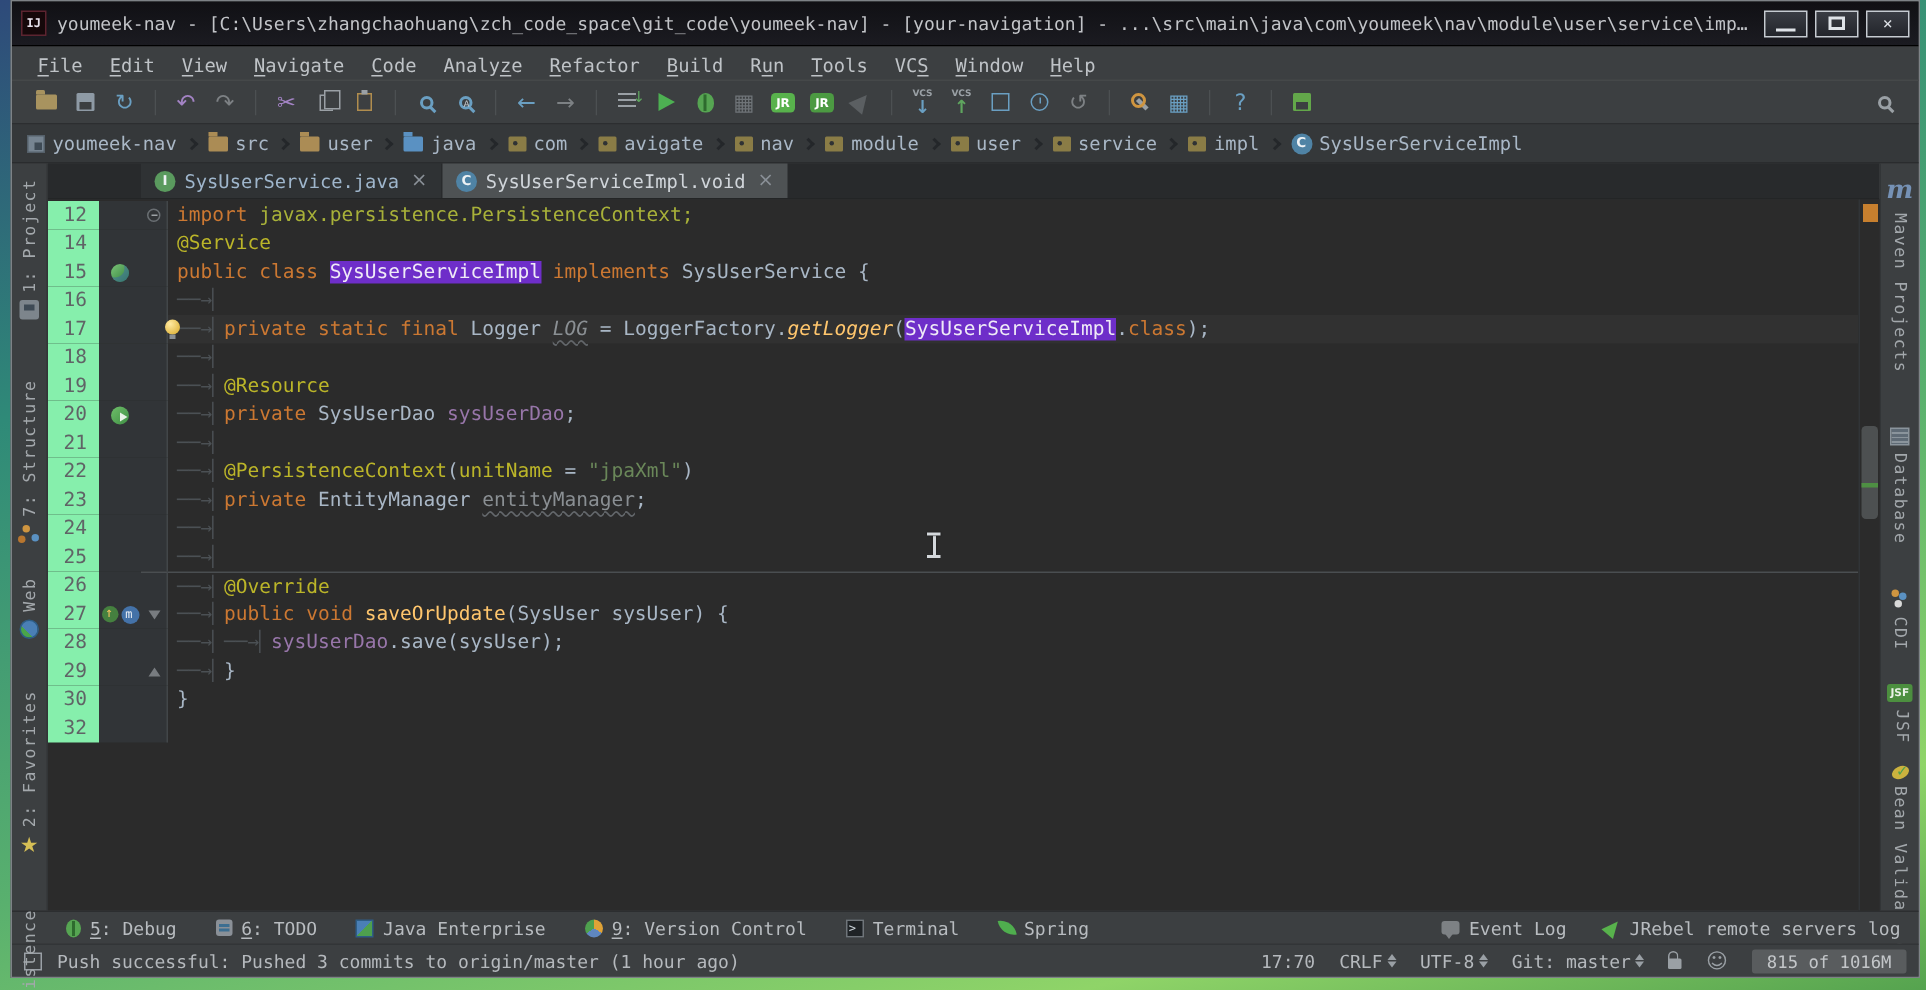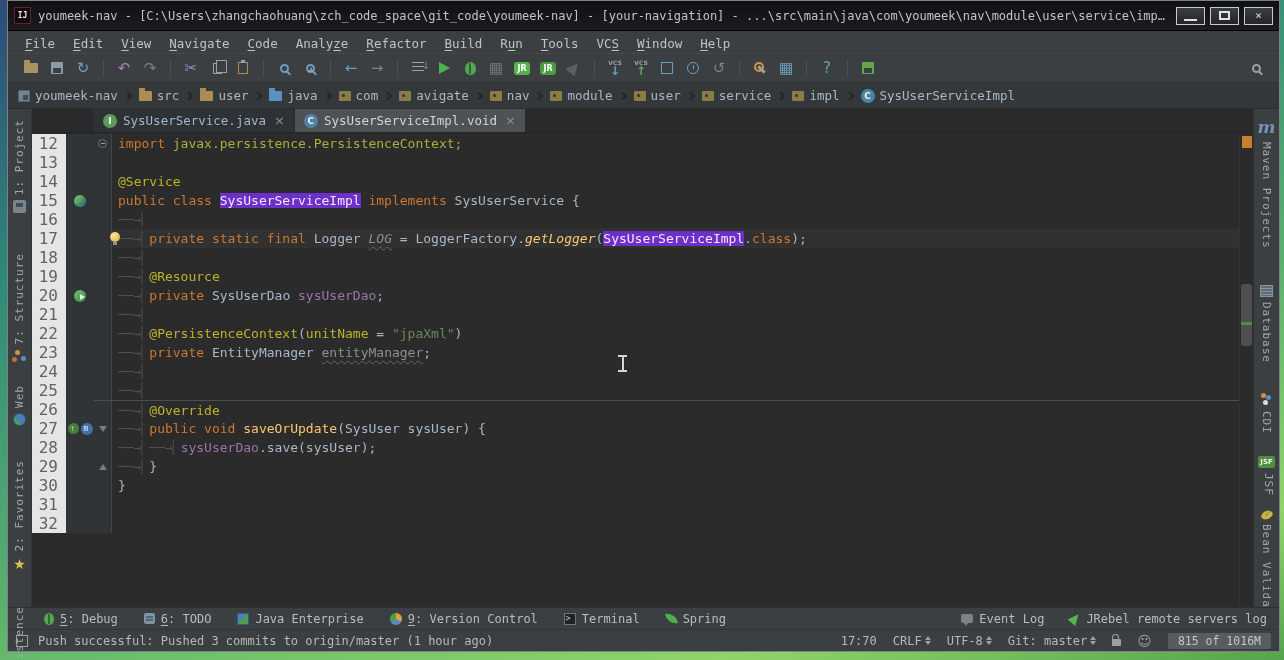--- a/index.html
+++ b/index.html
@@ -103,21 +103,21 @@
   #editor-col { flex:1; display:flex; flex-direction:column; min-width:0; }
   #tabbar { height:24px; background:#282a2c; display:flex; align-items:flex-end; padding-left:62px; flex:0 0 24px; border-bottom:1px solid #232526; }
   .etab { height:23px; display:flex; align-items:center; padding:0 9px; gap:6px; font-size:12.5px; margin-right:1px; }
   .etab.inactive { background:#2f3234; color:#9fb6cc; }
   .etab.active { background:#4e5254; color:#d0d5da; }
   .tabclose { color:#8a9097; font-size:13px; margin-left:2px; font-family:"DejaVu Sans",sans-serif; }
   #editor { flex:1; background:#2b2b2b; display:flex; min-height:0; position:relative; }
   #code-scroll { flex:1; overflow:hidden; padding-top:1px; }
   .cl-row { display:flex; height:19px; line-height:19px; font-size:13px; white-space:pre; position:relative; }
   .cl-row.caret { background:#313131; }
-  .cl-num { width:34px; flex:0 0 34px; text-align:right; padding-right:8px; color:#606366; font-size:16px; background:#e5e5e5; }
+  .cl-num { width:34px; flex:0 0 34px; text-align:right; padding-right:8px; color:#606366; font-size:13px; background:#86efac; }
   .cl-icons { width:28px; flex:0 0 28px; background:#313437; display:flex; align-items:center; justify-content:center; gap:2px; }
   .cl-fold { width:18px; flex:0 0 18px; background:#313437; border-right:1px solid #424649; position:relative; display:flex; align-items:center; justify-content:center; }
   .cl-code { flex:1; padding-left:6px; color:#a9b7c6; }
   .rsep .cl-code, .rsep .cl-fold { border-top:1px solid #4a4e51; }
   .it { font-style:italic; }
   .wv { text-decoration-line:underline; text-decoration-style:wavy; text-decoration-color:#63676b; text-decoration-thickness:1px; text-underline-offset:3px; }
   .tabg { letter-spacing:0; }
   .gi { width:12px; height:12px; border-radius:50%; display:inline-block; position:relative; flex:0 0 auto; }
   .bean-gutter-icon { background:linear-gradient(135deg,#7cc578,#2e7d39); box-shadow:inset -3px -3px 0 rgba(60,110,160,.55); }
   .autowired-icon { background:linear-gradient(135deg,#6fbf6a,#3f8f44); }
@@ -402,39 +402,37 @@
           </div>
           <div class="etab active">
             <span class="tabclass">C</span>
             <span>SysUserServiceImpl.void</span>
             <span class="tabclose">×</span>
           </div>
         </div>
       <div id="editor">
         <div id="code-scroll">
             <div class="cl-row"><span class="cl-num">12</span><span class="cl-icons"></span><span class="cl-fold"><span class="fold-minus"></span></span><span class="cl-code"><span style="color: rgb(204, 120, 50);">import</span><span style="color: rgb(169, 183, 198);"> </span><span style="color: rgb(168, 177, 57);">javax.persistence.PersistenceContext;</span></span></div>
-            <div class="cl-row"><span class="cl-num">13</span><span class="cl-icons"></span><span class="cl-fold"></span><span class="cl-code"></span></div>
             <div class="cl-row"><span class="cl-num">14</span><span class="cl-icons"></span><span class="cl-fold"></span><span class="cl-code"><span style="color: rgb(187, 181, 41);">@Service</span></span></div>
             <div class="cl-row"><span class="cl-num">15</span><span class="cl-icons"><span class="gi bean-gutter-icon"></span></span><span class="cl-fold"></span><span class="cl-code"><span style="color: rgb(204, 120, 50);">public class </span><span style="color: rgb(239, 234, 247); background: rgb(110, 46, 201);">SysUserServiceImpl</span><span style="color: rgb(169, 183, 198);"> </span><span style="color: rgb(204, 120, 50);">implements</span><span style="color: rgb(169, 183, 198);"> SysUserService {</span></span></div>
             <div class="cl-row"><span class="cl-num">16</span><span class="cl-icons"></span><span class="cl-fold"></span><span class="cl-code"><span class="tabg" style="color: rgb(75, 80, 84);">──→▏</span></span></div>
             <div class="cl-row caret"><span class="cl-num">17</span><span class="cl-icons"></span><span class="cl-fold"><span class="bulb"></span></span><span class="cl-code"><span class="tabg" style="color: rgb(75, 80, 84);">──→▏</span><span style="color: rgb(204, 120, 50);">private static final </span><span style="color: rgb(169, 183, 198);">Logger </span><span class="it wv" style="color: rgb(138, 143, 147);">LOG</span><span style="color: rgb(169, 183, 198);"> = LoggerFactory.</span><span class="it" style="color: rgb(255, 198, 109);">getLogger</span><span style="color: rgb(169, 183, 198);">(</span><span style="color: rgb(239, 234, 247); background: rgb(110, 46, 201);">SysUserServiceImpl</span><span style="color: rgb(169, 183, 198);">.</span><span style="color: rgb(204, 120, 50);">class</span><span style="color: rgb(169, 183, 198);">);</span></span></div>
             <div class="cl-row"><span class="cl-num">18</span><span class="cl-icons"></span><span class="cl-fold"></span><span class="cl-code"><span class="tabg" style="color: rgb(75, 80, 84);">──→▏</span></span></div>
             <div class="cl-row"><span class="cl-num">19</span><span class="cl-icons"></span><span class="cl-fold"></span><span class="cl-code"><span class="tabg" style="color: rgb(75, 80, 84);">──→▏</span><span style="color: rgb(187, 181, 41);">@Resource</span></span></div>
             <div class="cl-row"><span class="cl-num">20</span><span class="cl-icons"><span class="gi autowired-icon"></span></span><span class="cl-fold"></span><span class="cl-code"><span class="tabg" style="color: rgb(75, 80, 84);">──→▏</span><span style="color: rgb(204, 120, 50);">private </span><span style="color: rgb(169, 183, 198);">SysUserDao </span><span style="color: rgb(152, 118, 170);">sysUserDao</span><span style="color: rgb(169, 183, 198);">;</span></span></div>
             <div class="cl-row"><span class="cl-num">21</span><span class="cl-icons"></span><span class="cl-fold"></span><span class="cl-code"><span class="tabg" style="color: rgb(75, 80, 84);">──→▏</span></span></div>
             <div class="cl-row"><span class="cl-num">22</span><span class="cl-icons"></span><span class="cl-fold"></span><span class="cl-code"><span class="tabg" style="color: rgb(75, 80, 84);">──→▏</span><span style="color: rgb(187, 181, 41);">@PersistenceContext</span><span style="color: rgb(169, 183, 198);">(</span><span style="color: rgb(187, 181, 41);">unitName</span><span style="color: rgb(169, 183, 198);"> = </span><span style="color: rgb(106, 135, 89);">"jpaXml"</span><span style="color: rgb(169, 183, 198);">)</span></span></div>
             <div class="cl-row"><span class="cl-num">23</span><span class="cl-icons"></span><span class="cl-fold"></span><span class="cl-code"><span class="tabg" style="color: rgb(75, 80, 84);">──→▏</span><span style="color: rgb(204, 120, 50);">private </span><span style="color: rgb(169, 183, 198);">EntityManager </span><span class="wv" style="color: rgb(138, 143, 147);">entityManager</span><span style="color: rgb(169, 183, 198);">;</span></span></div>
             <div class="cl-row"><span class="cl-num">24</span><span class="cl-icons"></span><span class="cl-fold"></span><span class="cl-code"><span class="tabg" style="color: rgb(75, 80, 84);">──→▏</span></span></div>
             <div class="cl-row"><span class="cl-num">25</span><span class="cl-icons"></span><span class="cl-fold"></span><span class="cl-code"><span class="tabg" style="color: rgb(75, 80, 84);">──→▏</span></span></div>
             <div class="cl-row rsep"><span class="cl-num">26</span><span class="cl-icons"></span><span class="cl-fold"></span><span class="cl-code"><span class="tabg" style="color: rgb(75, 80, 84);">──→▏</span><span style="color: rgb(187, 181, 41);">@Override</span></span></div>
             <div class="cl-row"><span class="cl-num">27</span><span class="cl-icons"><span class="gi overriding-method-icon"></span><span class="gi jrebel-marker-icon"></span></span><span class="cl-fold"><span class="fold-down"></span></span><span class="cl-code"><span class="tabg" style="color: rgb(75, 80, 84);">──→▏</span><span style="color: rgb(204, 120, 50);">public void </span><span style="color: rgb(255, 198, 109);">saveOrUpdate</span><span style="color: rgb(169, 183, 198);">(SysUser sysUser) {</span></span></div>
             <div class="cl-row"><span class="cl-num">28</span><span class="cl-icons"></span><span class="cl-fold"></span><span class="cl-code"><span class="tabg" style="color: rgb(75, 80, 84);">──→▏</span><span class="tabg" style="color: rgb(75, 80, 84);">──→▏</span><span style="color: rgb(152, 118, 170);">sysUserDao</span><span style="color: rgb(169, 183, 198);">.save(sysUser);</span></span></div>
             <div class="cl-row"><span class="cl-num">29</span><span class="cl-icons"></span><span class="cl-fold"><span class="fold-up"></span></span><span class="cl-code"><span class="tabg" style="color: rgb(75, 80, 84);">──→▏</span><span style="color: rgb(169, 183, 198);">}</span></span></div>
             <div class="cl-row"><span class="cl-num">30</span><span class="cl-icons"></span><span class="cl-fold"></span><span class="cl-code"><span style="color: rgb(169, 183, 198);">}</span></span></div>
-            <div class="cl-row"><span class="cl-num">31</span><span class="cl-icons"></span><span class="cl-fold"></span><span class="cl-code"></span></div>
             <div class="cl-row"><span class="cl-num">32</span><span class="cl-icons"></span><span class="cl-fold"></span><span class="cl-code"></span></div>
           </div>
         <div id="stripe-marks">
           <div id="err-mark"></div>
           <div id="scroll-thumb"></div>
           <div id="vcs-tick"></div>
         </div>
       </div>
     </div>
 

